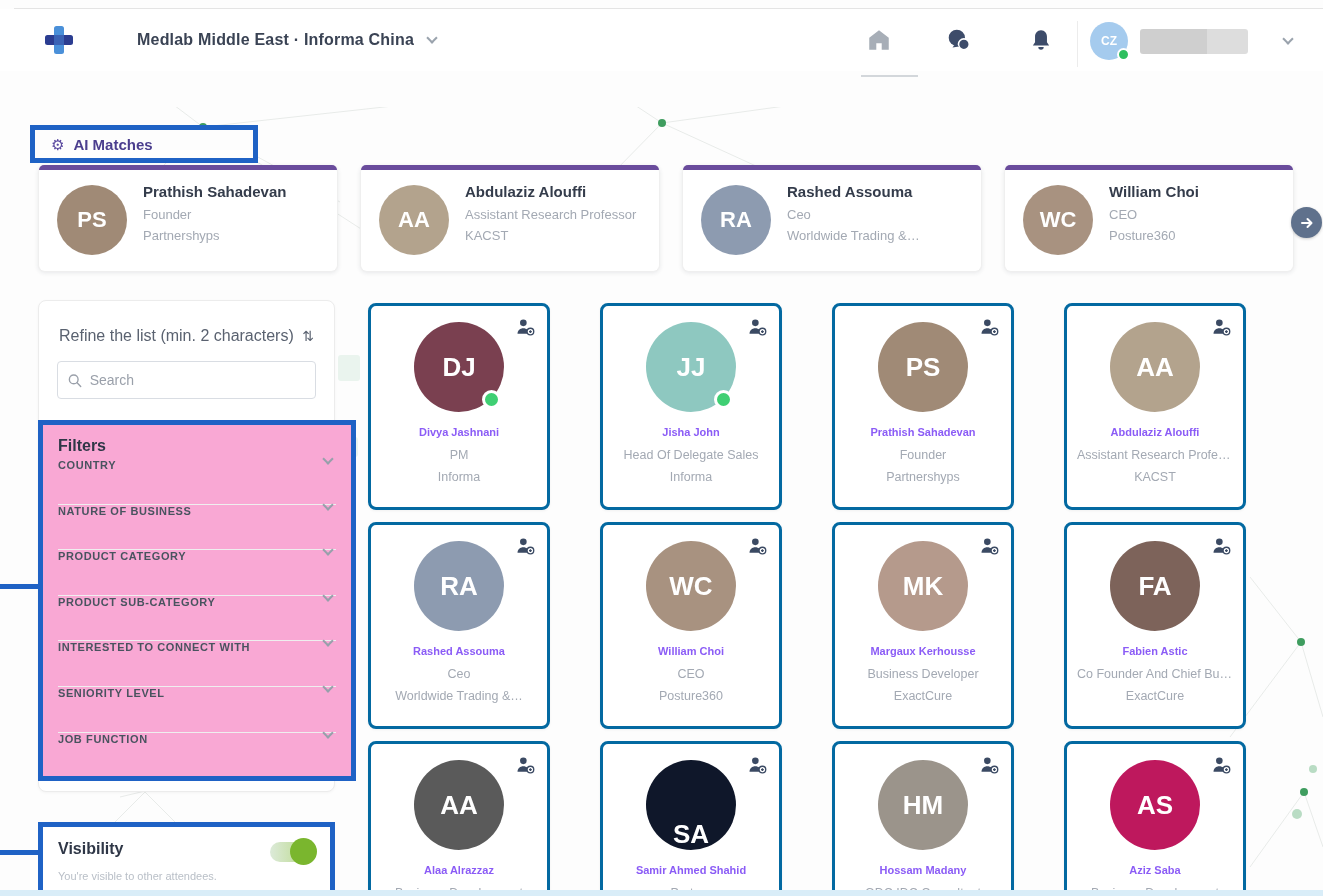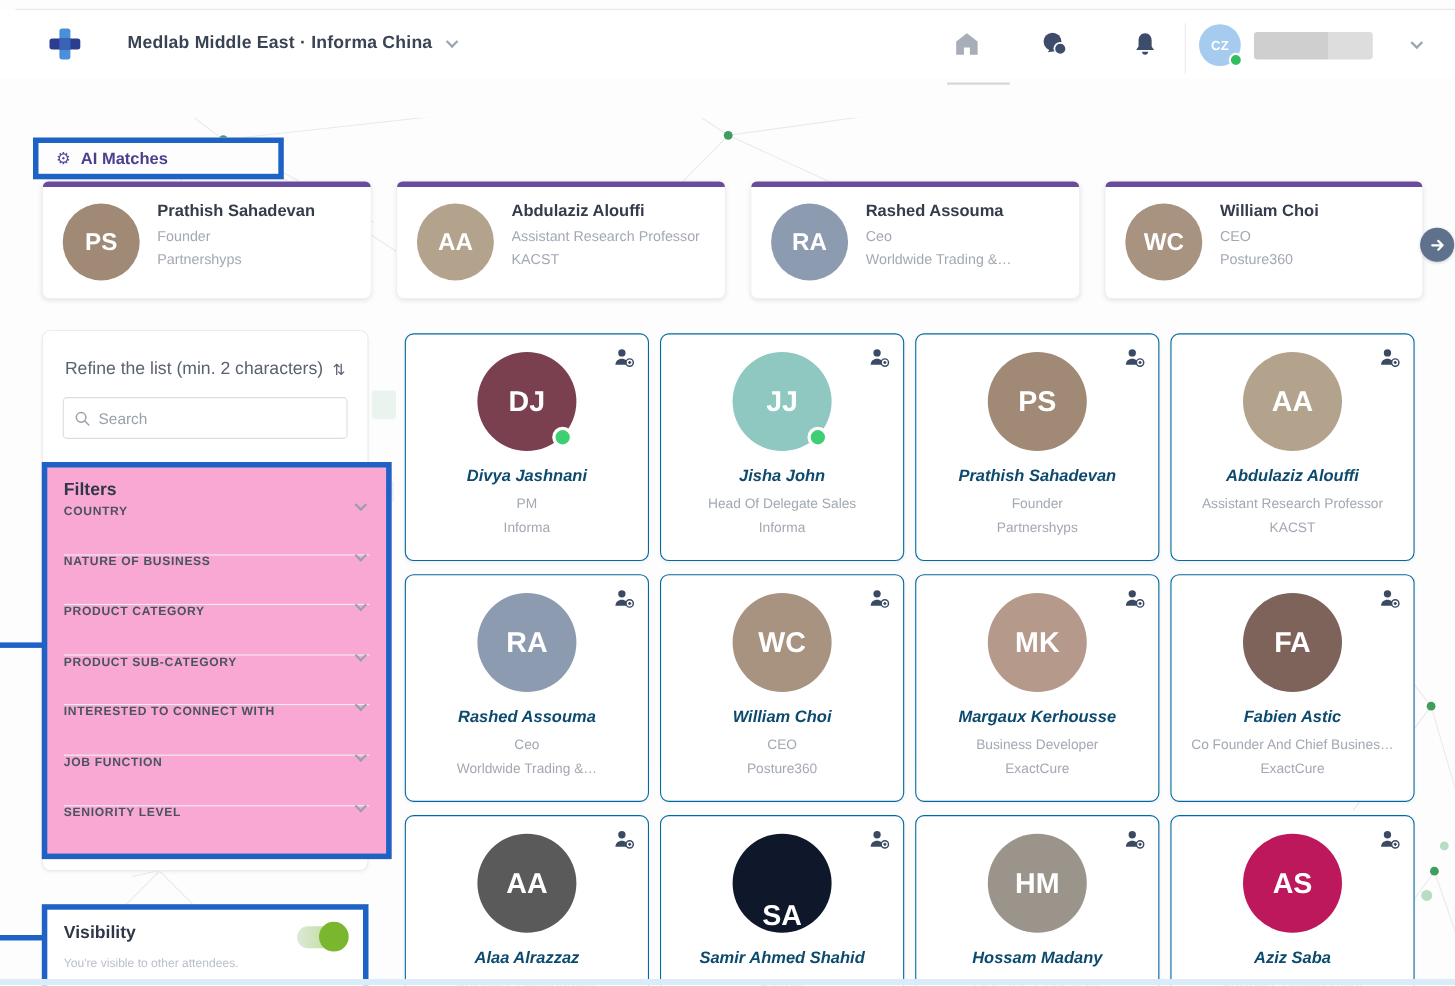--- a/index.html
+++ b/index.html
@@ -4,21 +4,21 @@
 <style>
   * { margin:0; padding:0; box-sizing:border-box; }
   html,body { background:#ffffff; }
   body { font-family:"Liberation Sans", sans-serif; }
   .screen { position:relative; width:1323px; height:896px; overflow:hidden; background:#fdfdfd; }
 
   
   .topline { position:absolute; top:8px; left:14px; right:0; height:1px; background:#e4e4e4; }
   .header { position:absolute; top:9px; left:0; width:100%; height:62px; background:#fff; display:flex; align-items:center; }
   .logo { position:absolute; left:44px; top:16px; width:30px; height:30px; }
-  .event-switcher { position:absolute; left:116px; top:0; height:62px; display:flex; align-items:center; gap:14px; cursor:pointer; }
+  .event-switcher { position:absolute; left:137px; top:0; height:62px; display:flex; align-items:center; gap:14px; cursor:pointer; }
   .event-name { font-size:16px; font-weight:bold; color:#3a4354; letter-spacing:.2px; }
   .chev { display:inline-block; width:8px; height:8px; border-right:2px solid #9aa3ad; border-bottom:2px solid #9aa3ad; transform:rotate(45deg); margin-top:-4px; }
   .hdr-icon { position:absolute; top:18px; width:26px; height:26px; cursor:pointer; }
   .home-underline { position:absolute; top:66px; left:861px; width:57px; height:2px; background:#d3d7db; }
   .hdr-divider { position:absolute; top:12px; left:1077px; width:1px; height:46px; background:#ececec; }
   .user-chip { position:absolute; left:1090px; top:13px; display:flex; align-items:center; gap:12px; cursor:pointer; }
   .user-avatar { position:relative; width:38px; height:38px; border-radius:50%; background:#a5cbee; display:flex; align-items:center; justify-content:center; color:#fff; font-size:12px; font-weight:bold; }
   .user-avatar .dot { position:absolute; right:-2px; bottom:-1px; width:13px; height:13px; border-radius:50%; background:#2fbf5f; border:2px solid #fff; }
   .name-redacted { width:108px; height:25px; border-radius:3px; background:linear-gradient(to right,#cfcfcf 0 62%, #dddddd 62%); }
   .user-chevron { margin-left:24px; }
@@ -69,26 +69,26 @@
 
   .visibility-box { position:absolute; left:38px; top:822px; width:297px; height:80px; background:#fff; }
   .visibility-inner { padding:13px 15px 0 15px; position:relative; }
   .visibility-title { font-size:16px; font-weight:bold; color:#2f3747; }
   .visibility-sub { font-size:11px; color:#b9bfc7; margin-top:12px; }
   .toggle { position:absolute; right:16px; top:15px; width:44px; height:20px; border-radius:10px; background:linear-gradient(to right,#dcead9,#b5d77f); cursor:pointer; }
   .toggle .knob { position:absolute; right:-3px; top:-4px; width:27px; height:27px; border-radius:50%; background:#7ab62e; }
 
   
   .grid { position:absolute; left:368px; top:303px; display:grid; grid-template-columns:repeat(4,222px); gap:12px 10px; }
-  .att-card { width:222px; height:207px; background:#fff; border:1px solid #0369a1; border-radius:8px; box-shadow:0 1px 3px rgba(0,0,0,.05); position:relative; text-align:center; padding-top:16px; cursor:pointer; }
+  .att-card { width:182px; height:207px; background:#fff; border:3px solid #0369a1; border-radius:8px; box-shadow:0 1px 3px rgba(0,0,0,.05); position:relative; text-align:center; padding-top:16px; cursor:pointer; }
   .add-icon { position:absolute; top:11px; right:12px; width:20px; height:20px; cursor:pointer; }
   .att-avatar { position:relative; width:90px; height:90px; border-radius:50%; margin:0 auto; color:#fff; font-size:26px; font-weight:bold; display:flex; align-items:center; justify-content:center; }
   .att-avatar .dot { position:absolute; right:3px; bottom:3px; width:19px; height:19px; border-radius:50%; background:#3fcf73; border:3px solid #fff; display:none; }
   .att-card.online .dot { display:block; }
-  .att-name { margin-top:14px; font-size:15px; font-weight:bold; color:#0c4a6e;font-style:italic; }
+  .att-name { margin-top:14px; font-size:11px; font-weight:bold; color:#8b5cf6; }
   .att-title { margin-top:10px; font-size:12.5px; color:#a3a9b3; padding:0 10px; white-space:nowrap; overflow:hidden; text-overflow:ellipsis; }
   .att-company { margin-top:8px; font-size:12.5px; color:#a3a9b3; }
 
   .bottom-strip { position:absolute; left:0; right:0; bottom:0; height:6px; background:#d9edf8; }
 </style>
 </head>
 <body>
 
 <div class="screen">
 
@@ -233,25 +233,25 @@
       </div>
       <div class="filter-row">
         <span class="filter-label">PRODUCT SUB-CATEGORY</span>
           <span class="filter-chev"></span>
       </div>
       <div class="filter-row">
         <span class="filter-label">INTERESTED TO CONNECT WITH</span>
           <span class="filter-chev"></span>
       </div>
       <div class="filter-row">
+        <span class="filter-label">SENIORITY LEVEL</span>
+          <span class="filter-chev"></span>
+      </div>
+      <div class="filter-row">
         <span class="filter-label">JOB FUNCTION</span>
-          <span class="filter-chev"></span>
-      </div>
-      <div class="filter-row">
-        <span class="filter-label">SENIORITY LEVEL</span>
           <span class="filter-chev"></span>
       </div>
     </div>
   </div>
   <div class="callout" style="top:584px;"></div>
 
   <div class="visibility-box annotation">
     <div class="visibility-inner">
       <div class="visibility-title">Visibility</div>
       <div class="toggle">

